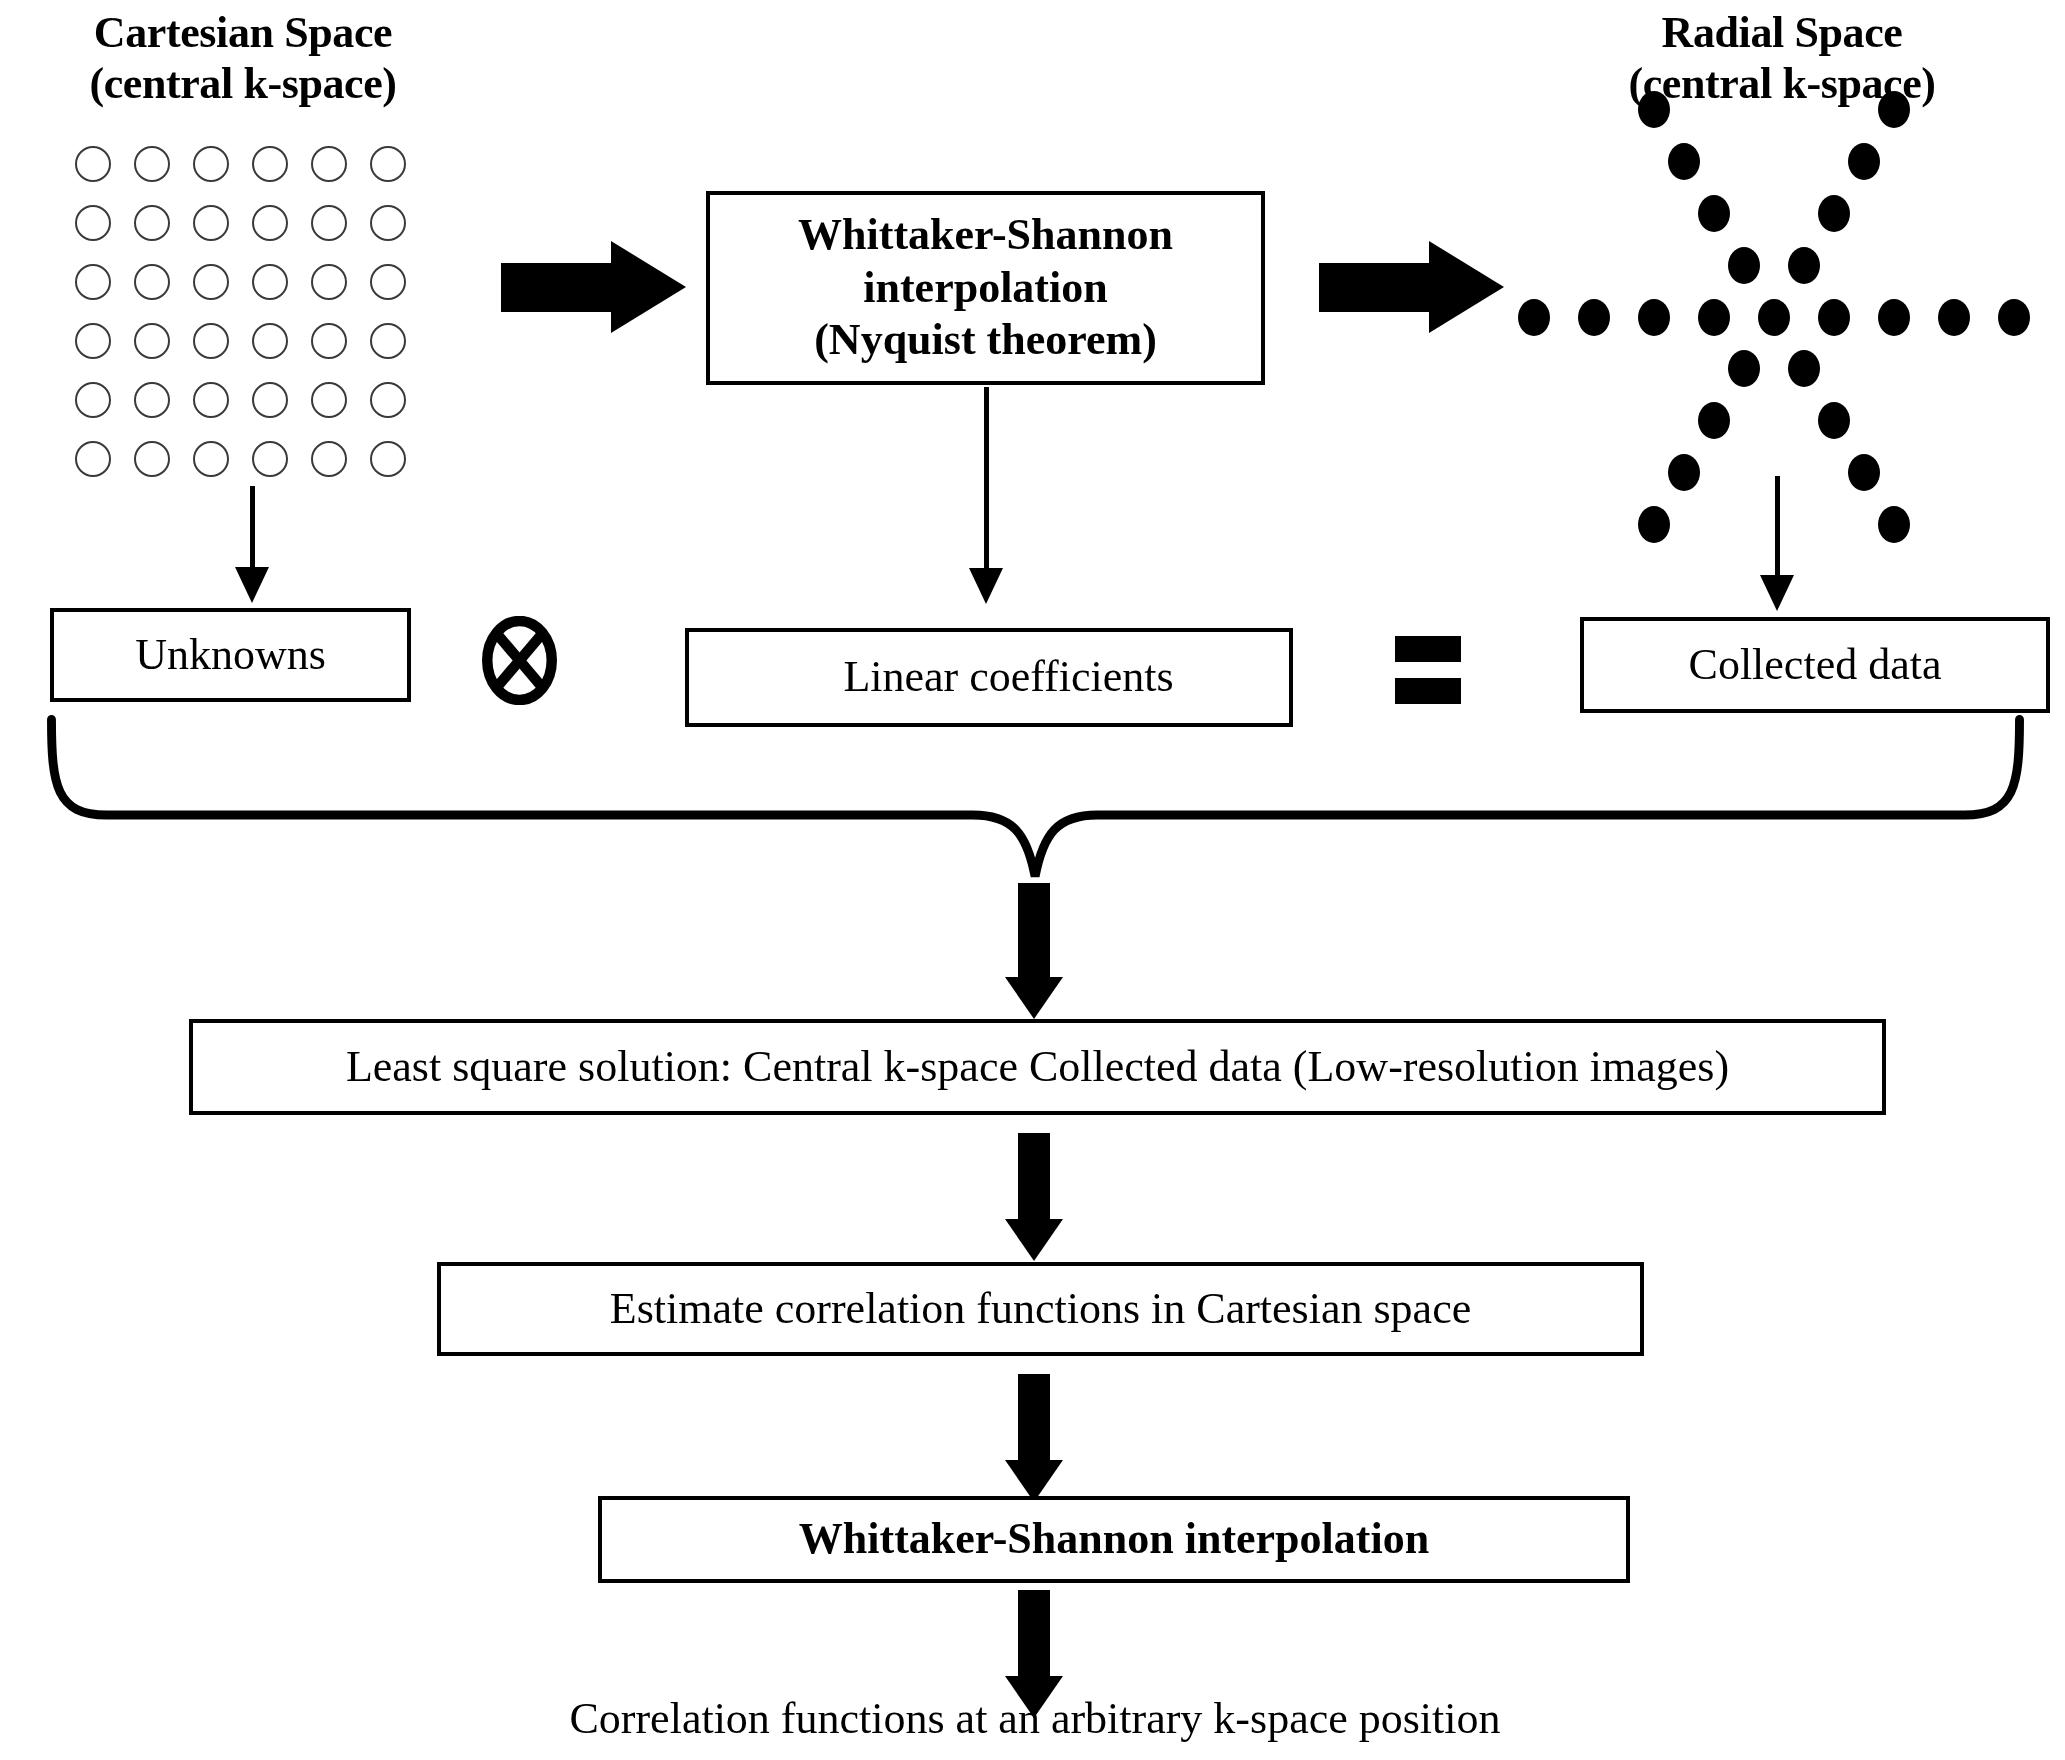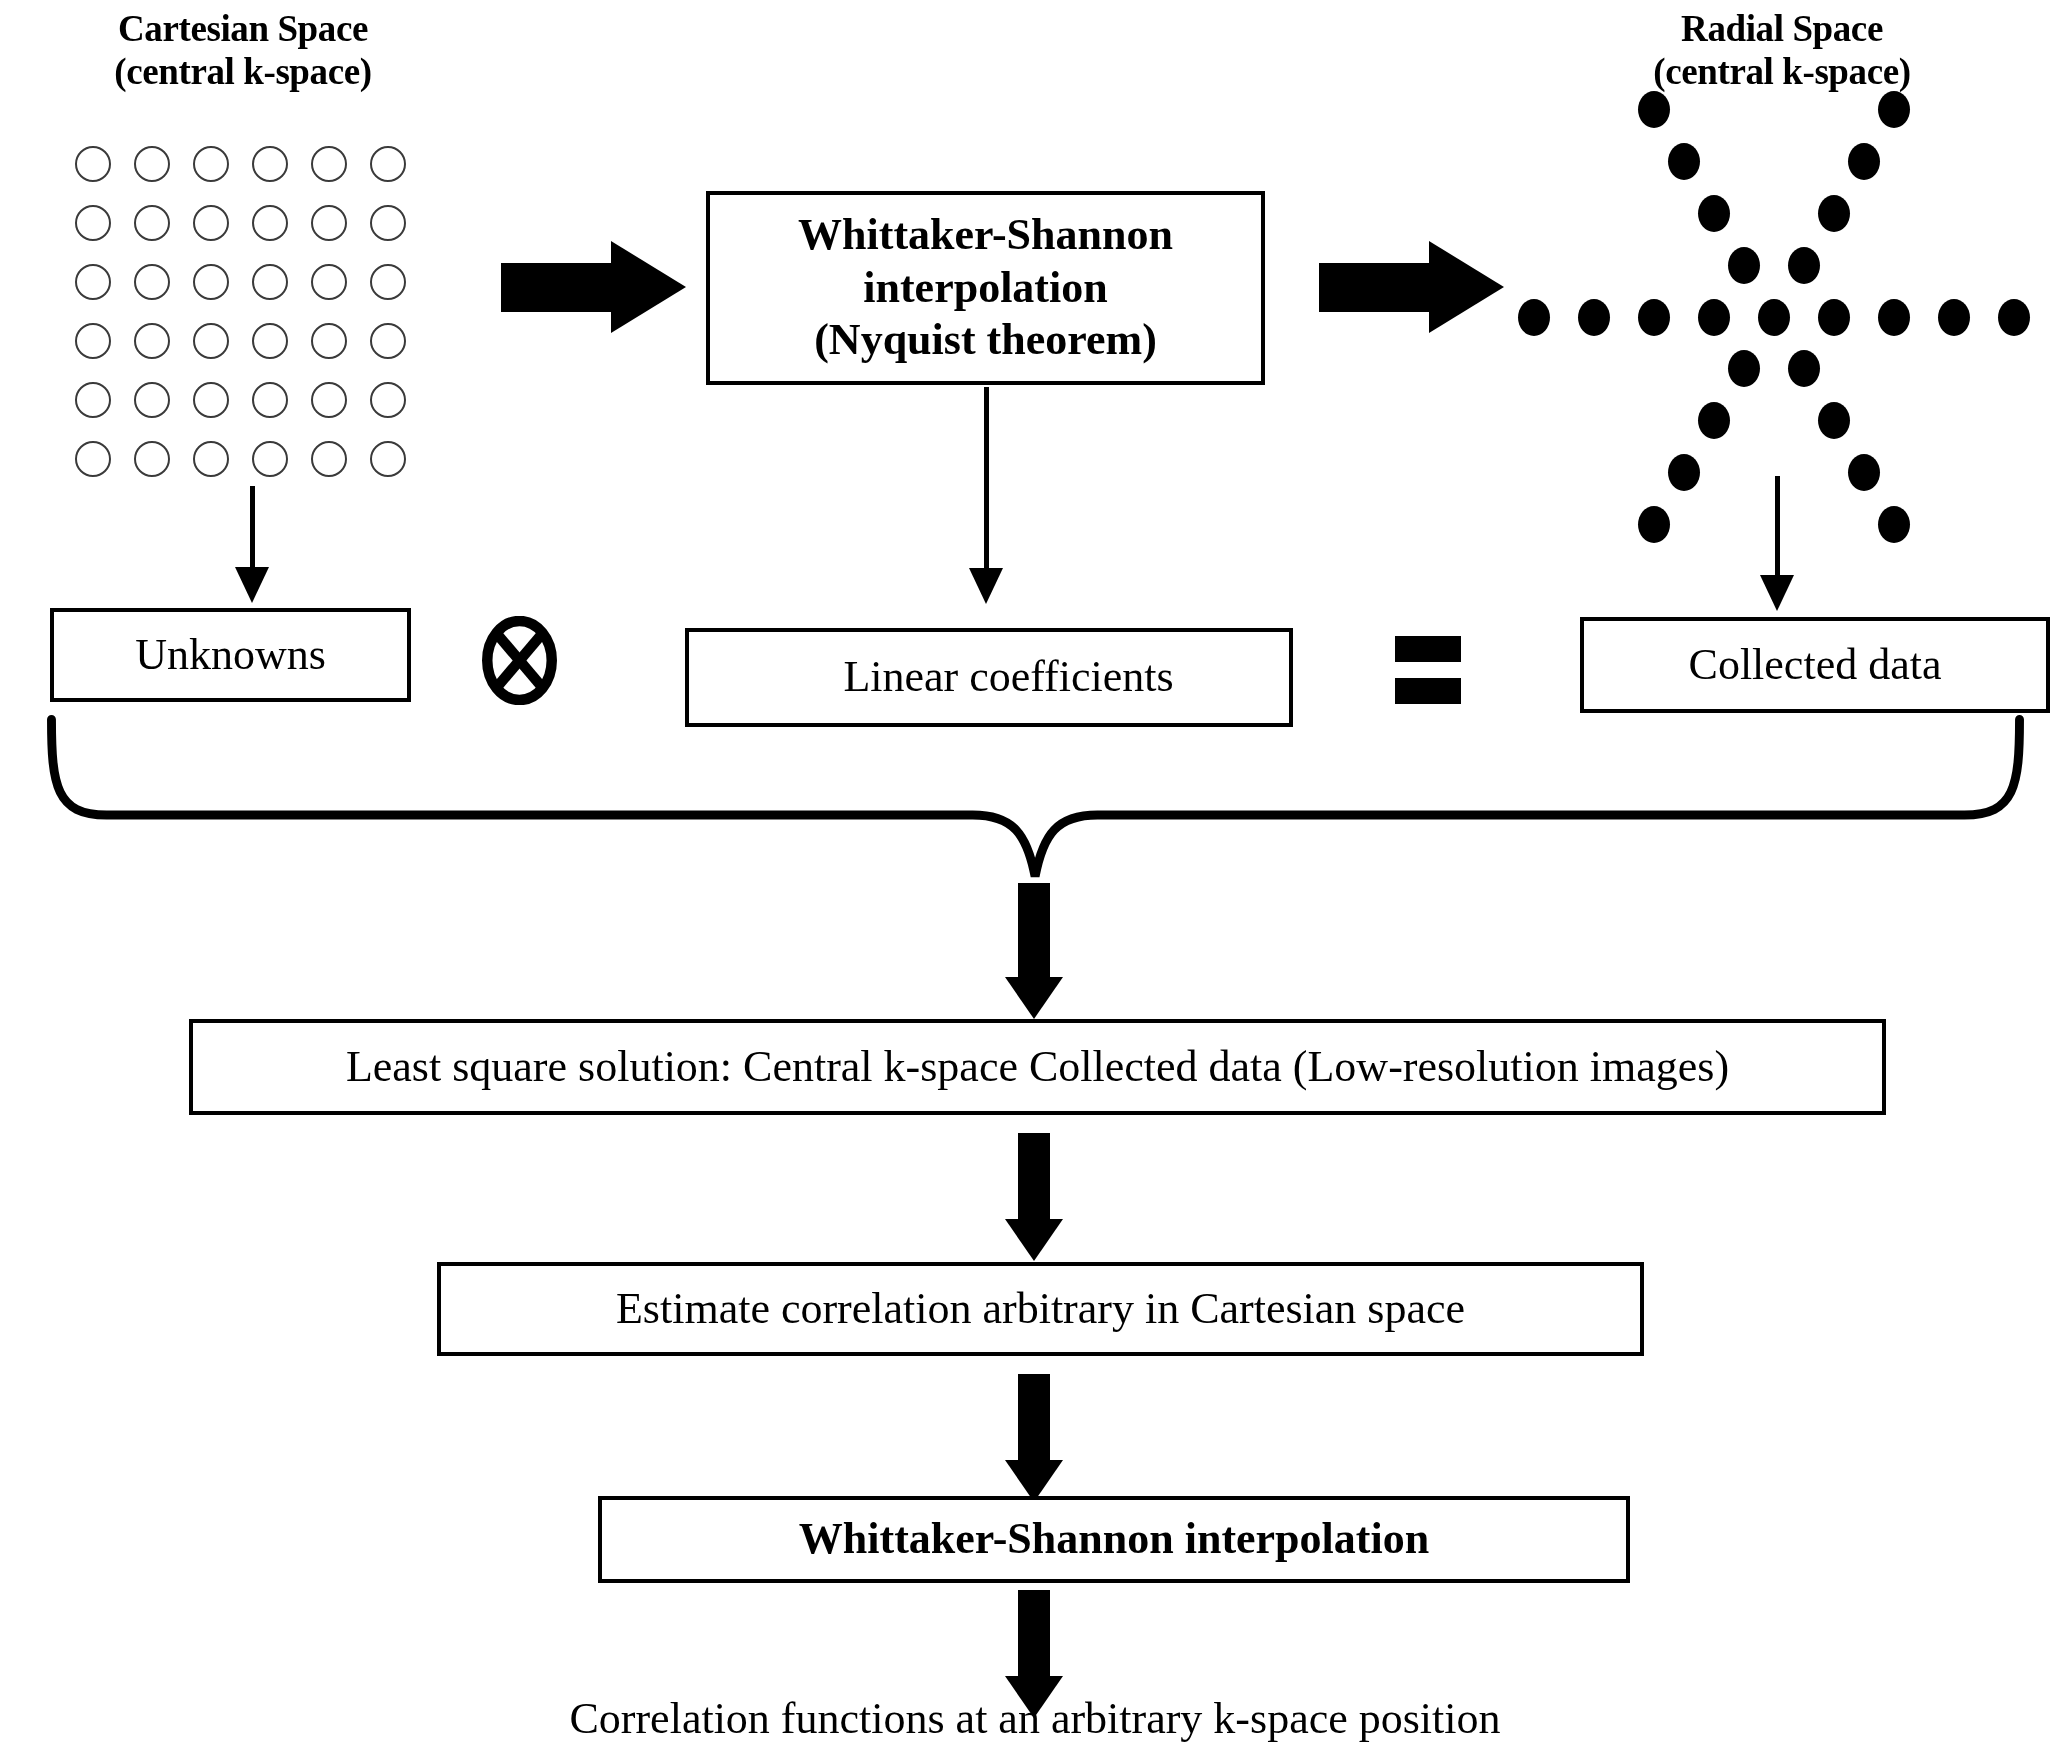--- a/index.html
+++ b/index.html
@@ -3,21 +3,21 @@
 <meta charset="utf-8">
 <title>Reconstruction pipeline diagram</title>
 <style>
   html,body{margin:0;padding:0;background:#ffffff;}
   body{width:2065px;height:1760px;position:relative;
        font-family:"Liberation Serif","DejaVu Serif",serif;color:#000;}
   .stage{position:absolute;left:0;top:0;width:2065px;height:1760px;}
 
   
   .heading{position:absolute;text-align:center;font-weight:bold;
-           font-size:37px;line-height:1.18;letter-spacing:-0.4px;}
+           font-size:44px;line-height:1.18;letter-spacing:-0.4px;}
 
   
   .grid{position:absolute;display:grid;}
   .gcell{width:36px;height:36px;border:2.4px solid #3a3a3a;border-radius:50%;
          box-sizing:border-box;}
 
   
   .dot{position:absolute;background:#000;border-radius:50%;
        width:32px;height:37px;margin-left:-16px;margin-top:-18.6px;}
 
@@ -220,21 +220,21 @@
   <div class="box thin" style="left:189px;top:1019px;width:1697px;height:96px;">
     <div class="txt">Least square solution: Central k-space Collected data (Low-resolution images)</div>
   </div>
 
   <div class="barrow-d" style="left:1005px;top:1133px;width:58px;height:130px;">
     <div class="shaft" style="left:13px;top:0;width:32px;height:91px;"></div>
     <div class="head" style="left:0px;top:86px;"></div>
   </div>
 
   <div class="box thin" style="left:437px;top:1262px;width:1207px;height:94px;">
-    <div class="txt">Estimate correlation arbitrary in Cartesian space</div>
+    <div class="txt">Estimate correlation functions in Cartesian space</div>
   </div>
 
   <div class="barrow-d" style="left:1005px;top:1374px;width:58px;height:130px;">
     <div class="shaft" style="left:13px;top:0;width:32px;height:91px;"></div>
     <div class="head" style="left:0px;top:86px;"></div>
   </div>
 
   <div class="box bold thin" style="left:598px;top:1496px;width:1032px;height:87px;">
     <div class="txt">Whittaker-Shannon interpolation</div>
   </div>

